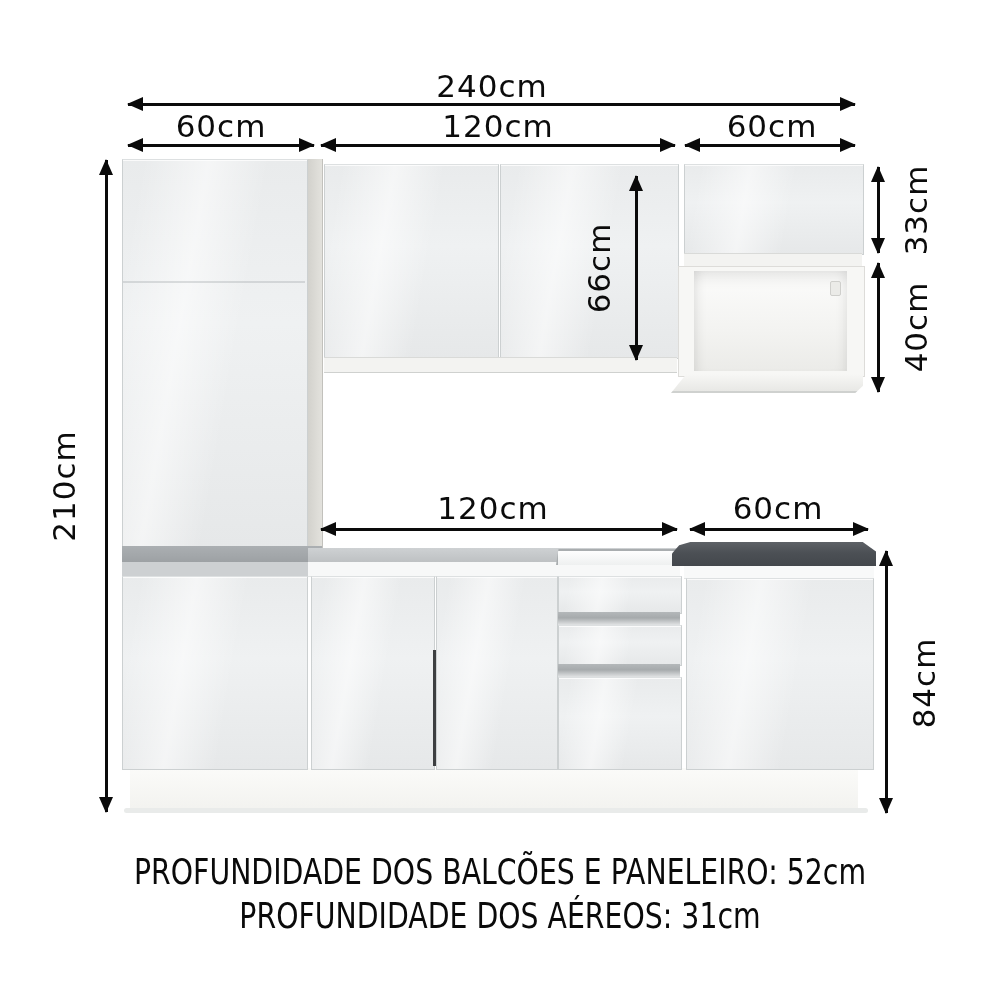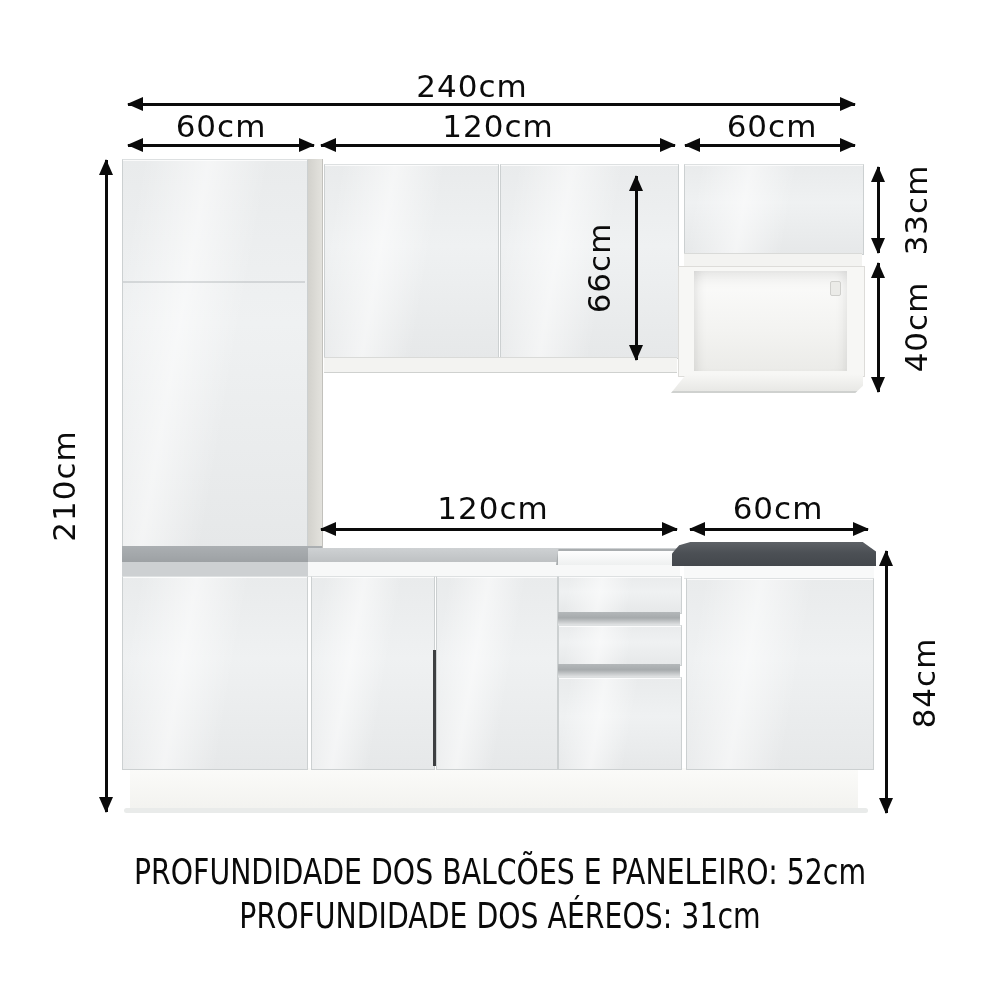--- a/index.html
+++ b/index.html
@@ -96,21 +96,21 @@
   <div class="harrow" style="left:685px;top:144px;width:170px;"></div>
   <div class="harrow" style="left:321px;top:528px;width:356px;"></div>
   <div class="harrow" style="left:690px;top:528px;width:178px;"></div>
 
   <div class="varrow" style="left:105px;top:160px;height:652px;"></div>
   <div class="varrow" style="left:635px;top:176px;height:184px;"></div>
   <div class="varrow" style="left:877px;top:167px;height:86px;"></div>
   <div class="varrow" style="left:877px;top:263px;height:129px;"></div>
   <div class="varrow" style="left:885px;top:551px;height:262px;"></div>
 
-  <div class="dim" style="left:472px;top:86px;">240cm</div>
+  <div class="dim" style="left:492px;top:86px;">240cm</div>
   <div class="dim" style="left:221px;top:126px;">60cm</div>
   <div class="dim" style="left:498px;top:126px;">120cm</div>
   <div class="dim" style="left:772px;top:126px;">60cm</div>
   <div class="dim" style="left:493px;top:508px;">120cm</div>
   <div class="dim" style="left:778px;top:508px;">60cm</div>
 
   <div class="dim rot" style="left:64px;top:486px;">210cm</div>
   <div class="dim rot" style="left:599px;top:268px;">66cm</div>
   <div class="dim rot" style="left:916px;top:210px;">33cm</div>
   <div class="dim rot" style="left:916px;top:327px;">40cm</div>

